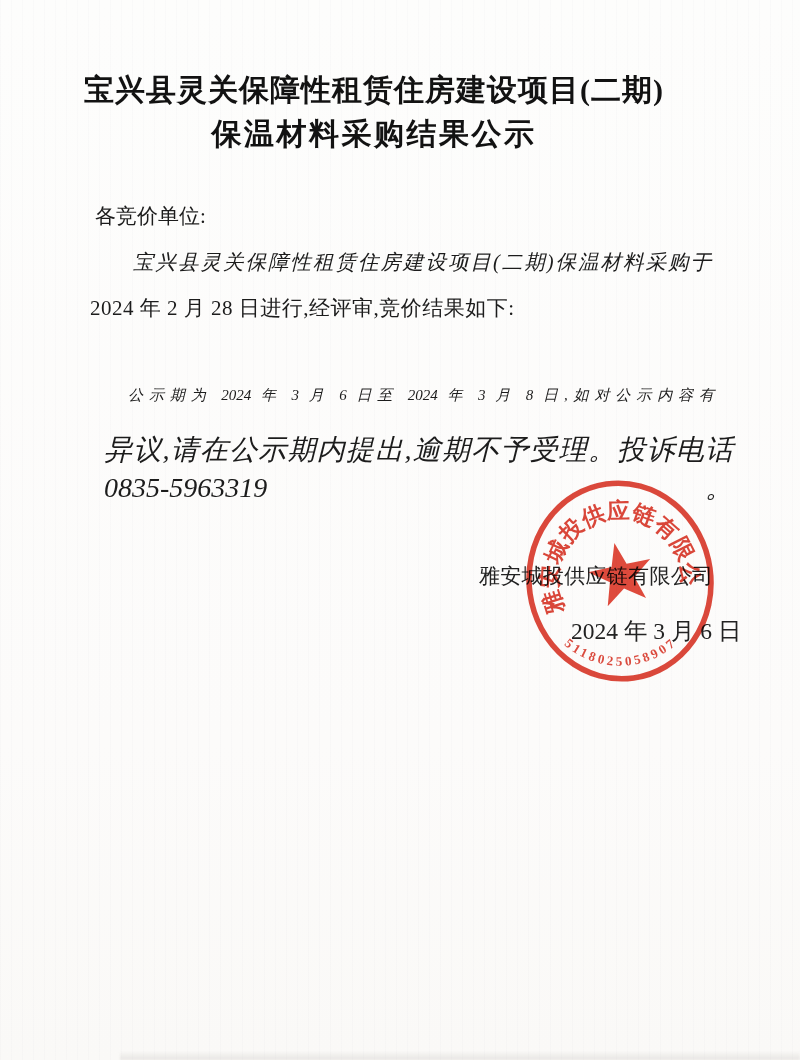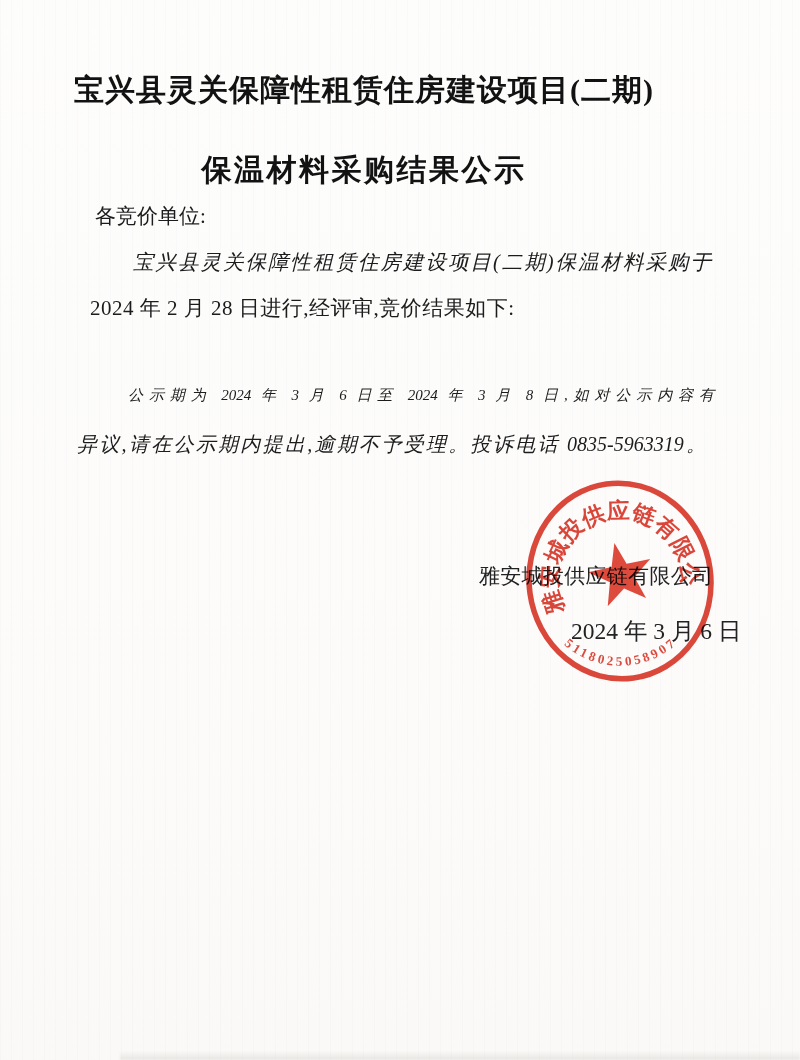--- a/index.html
+++ b/index.html
@@ -29,48 +29,48 @@
   .page::after {
     content: "";
     position: absolute;
     left: 120px; right: 0; bottom: 0; height: 9px;
     background: linear-gradient(180deg, transparent, rgba(150,143,138,0.18));
     filter: blur(1px);
     pointer-events: none;
   }
   .title {
     position: absolute;
-    left: 0; width: 728px;
+    left: 10px; width: 728px;
     text-align: center;
     font-weight: bold;
     font-size: 30px;
     letter-spacing: 1px;
     color: #121212;
   }
   .title1 { top: 70px; }
-  .title2 { top: 114px; letter-spacing: 2.5px; margin-top: 36px; }
+  .title2 { top: 114px; letter-spacing: 2.5px; }
   .line {
     position: absolute;
     font-size: 21px;
     white-space: nowrap;
     color: #1c1c1c;
     margin-top: 18px;
   }
   .just {
     white-space: normal;
     text-align: justify;
     text-align-last: justify;
     font-style: italic;
   }
   .l-salutation { left: 95px;  top: 184px; }
   .l-p1a        { left: 133px; top: 230px; width: 578px; font-size: 20.5px; }
   .l-p1b        { left: 90px;  top: 276px; letter-spacing: 0.5px; }
   .l-winner     { left: 132px; top: 321px; }
   .l-p2a        { left: 128px; top: 368px; width: 586px; font-size: 15px; }
-  .l-p2b        { left: 77px;  top: 413px; width: 629px; font-size: 20px; }
+  .l-p2b        { left: 104px;  top: 413px; width: 629px; font-size: 28px; }
   .winner-name  { font-weight: bold; }
   .sig-company {
     position: absolute;
     left: 479px; top: 562px;
     font-size: 21px;
     letter-spacing: 0.3px;
     white-space: nowrap;
     color: #222222;
   }
   .sig-date {

